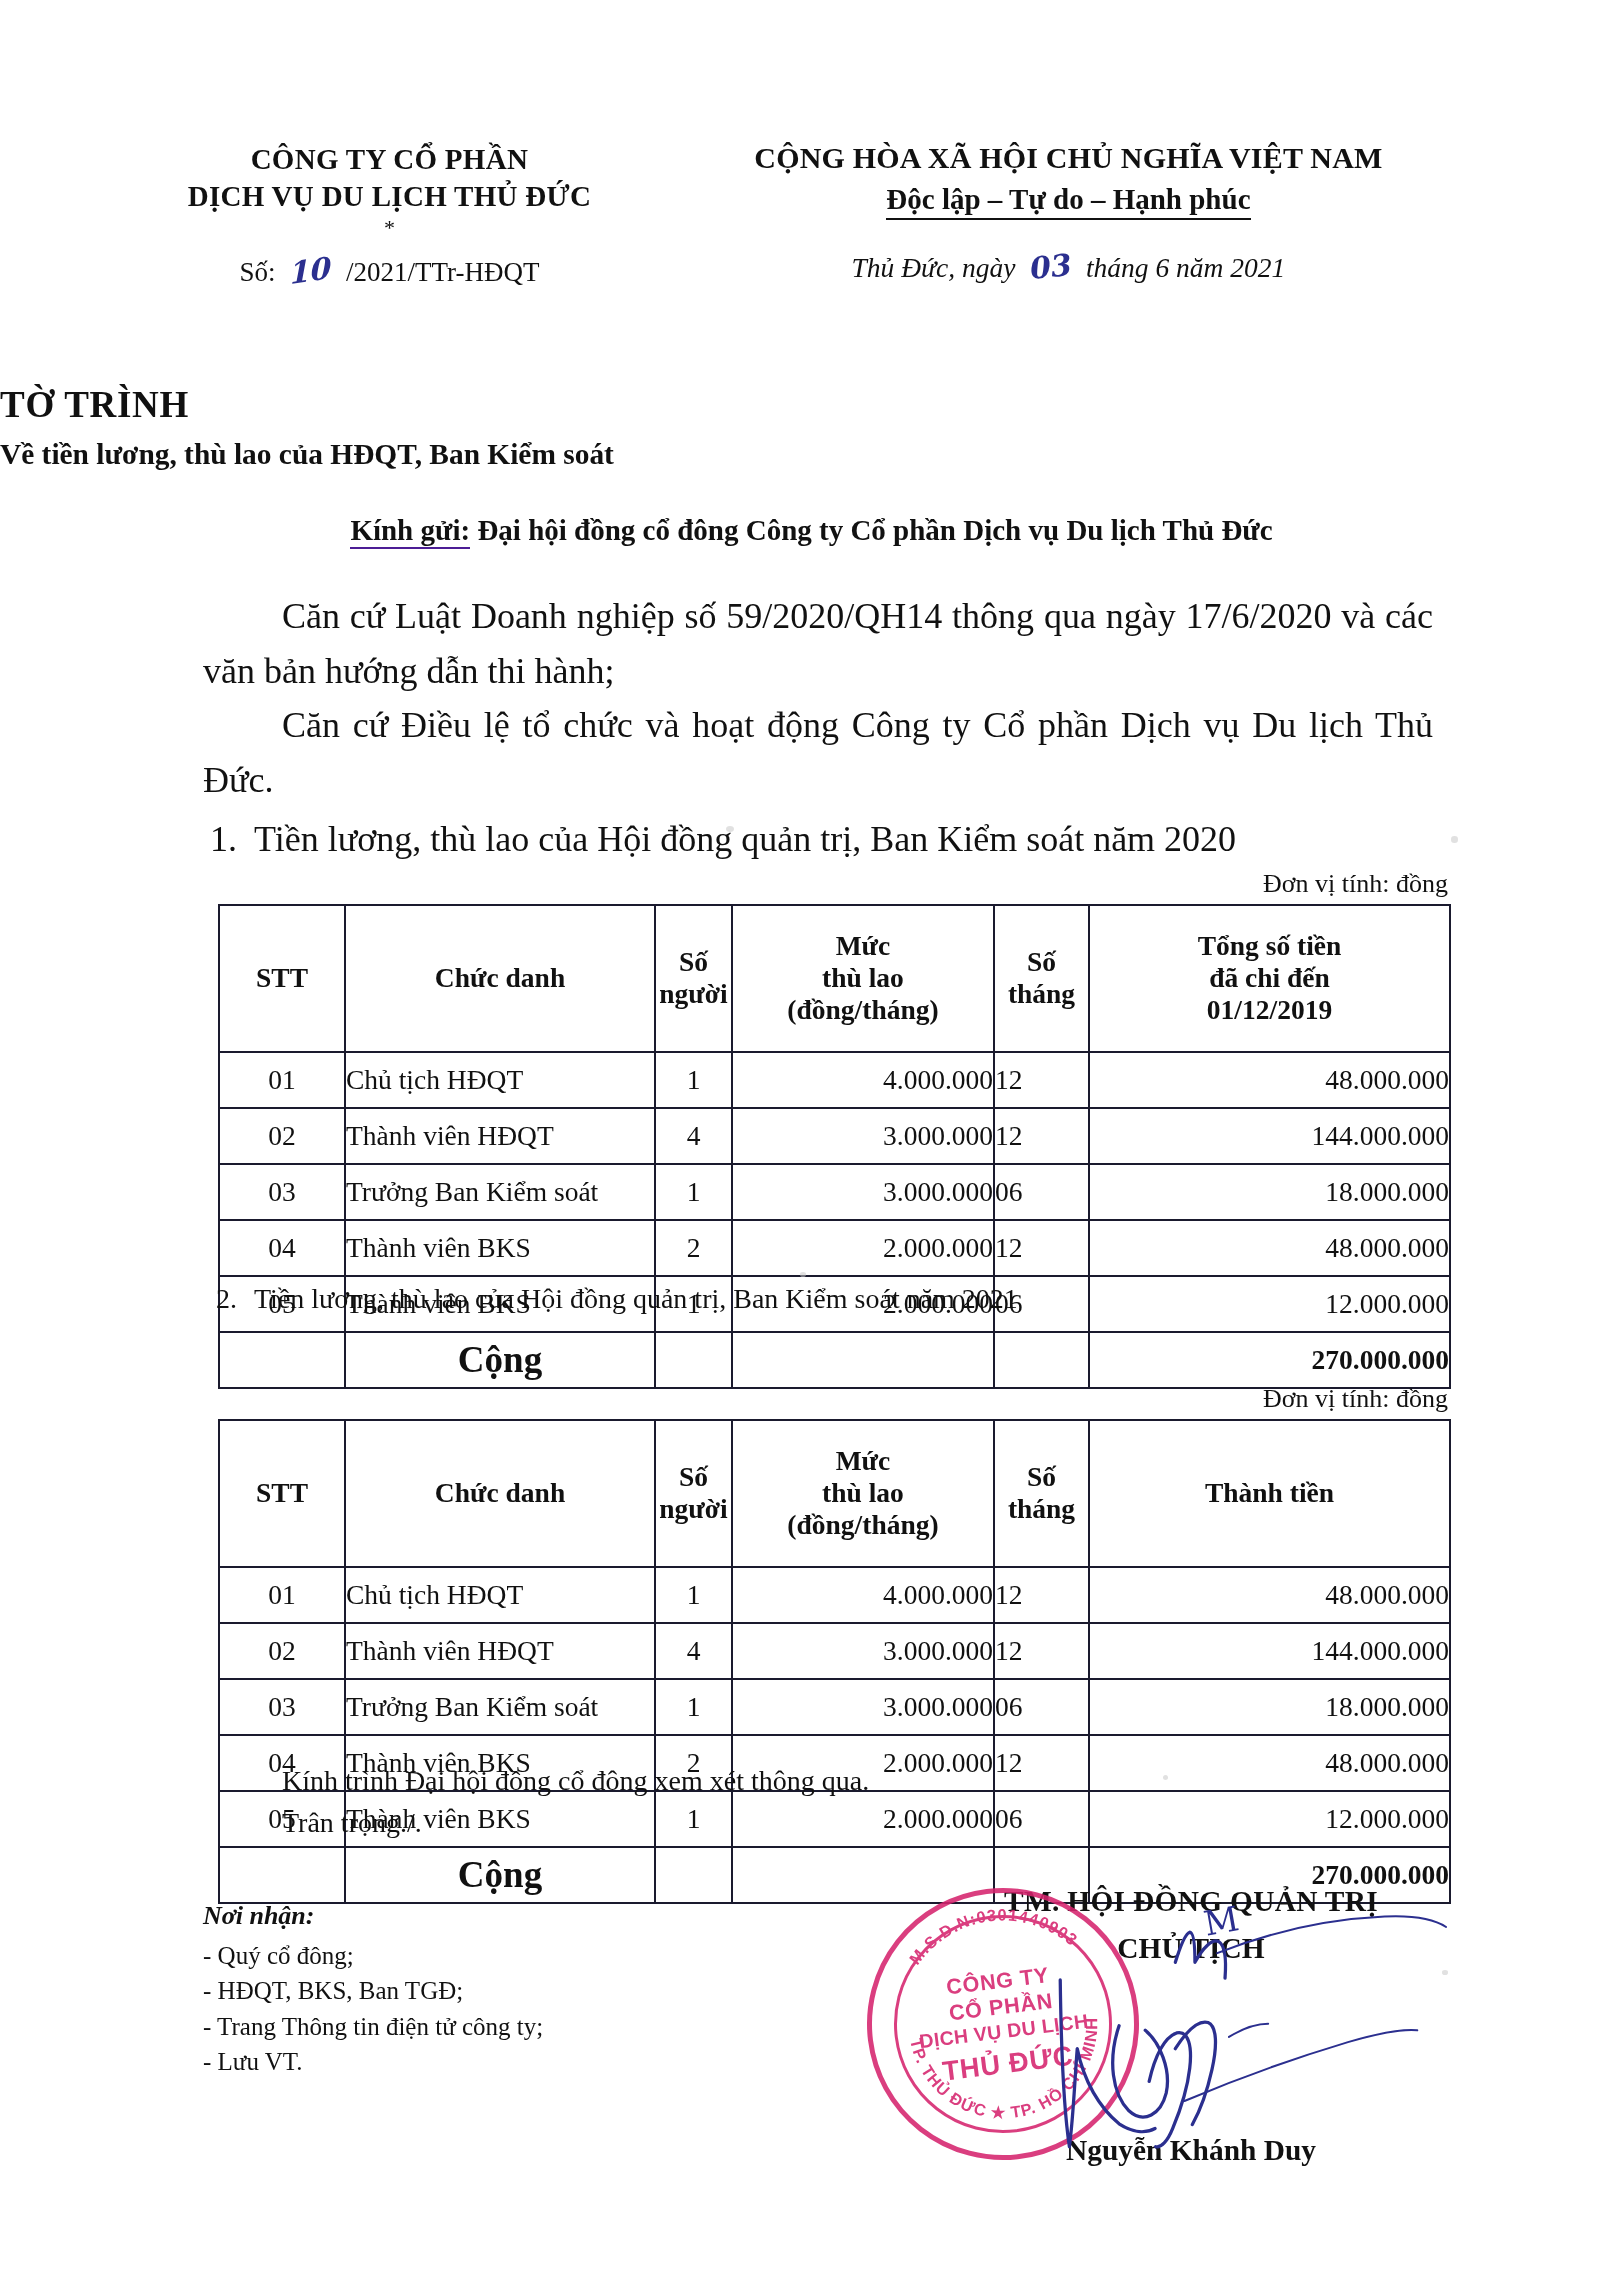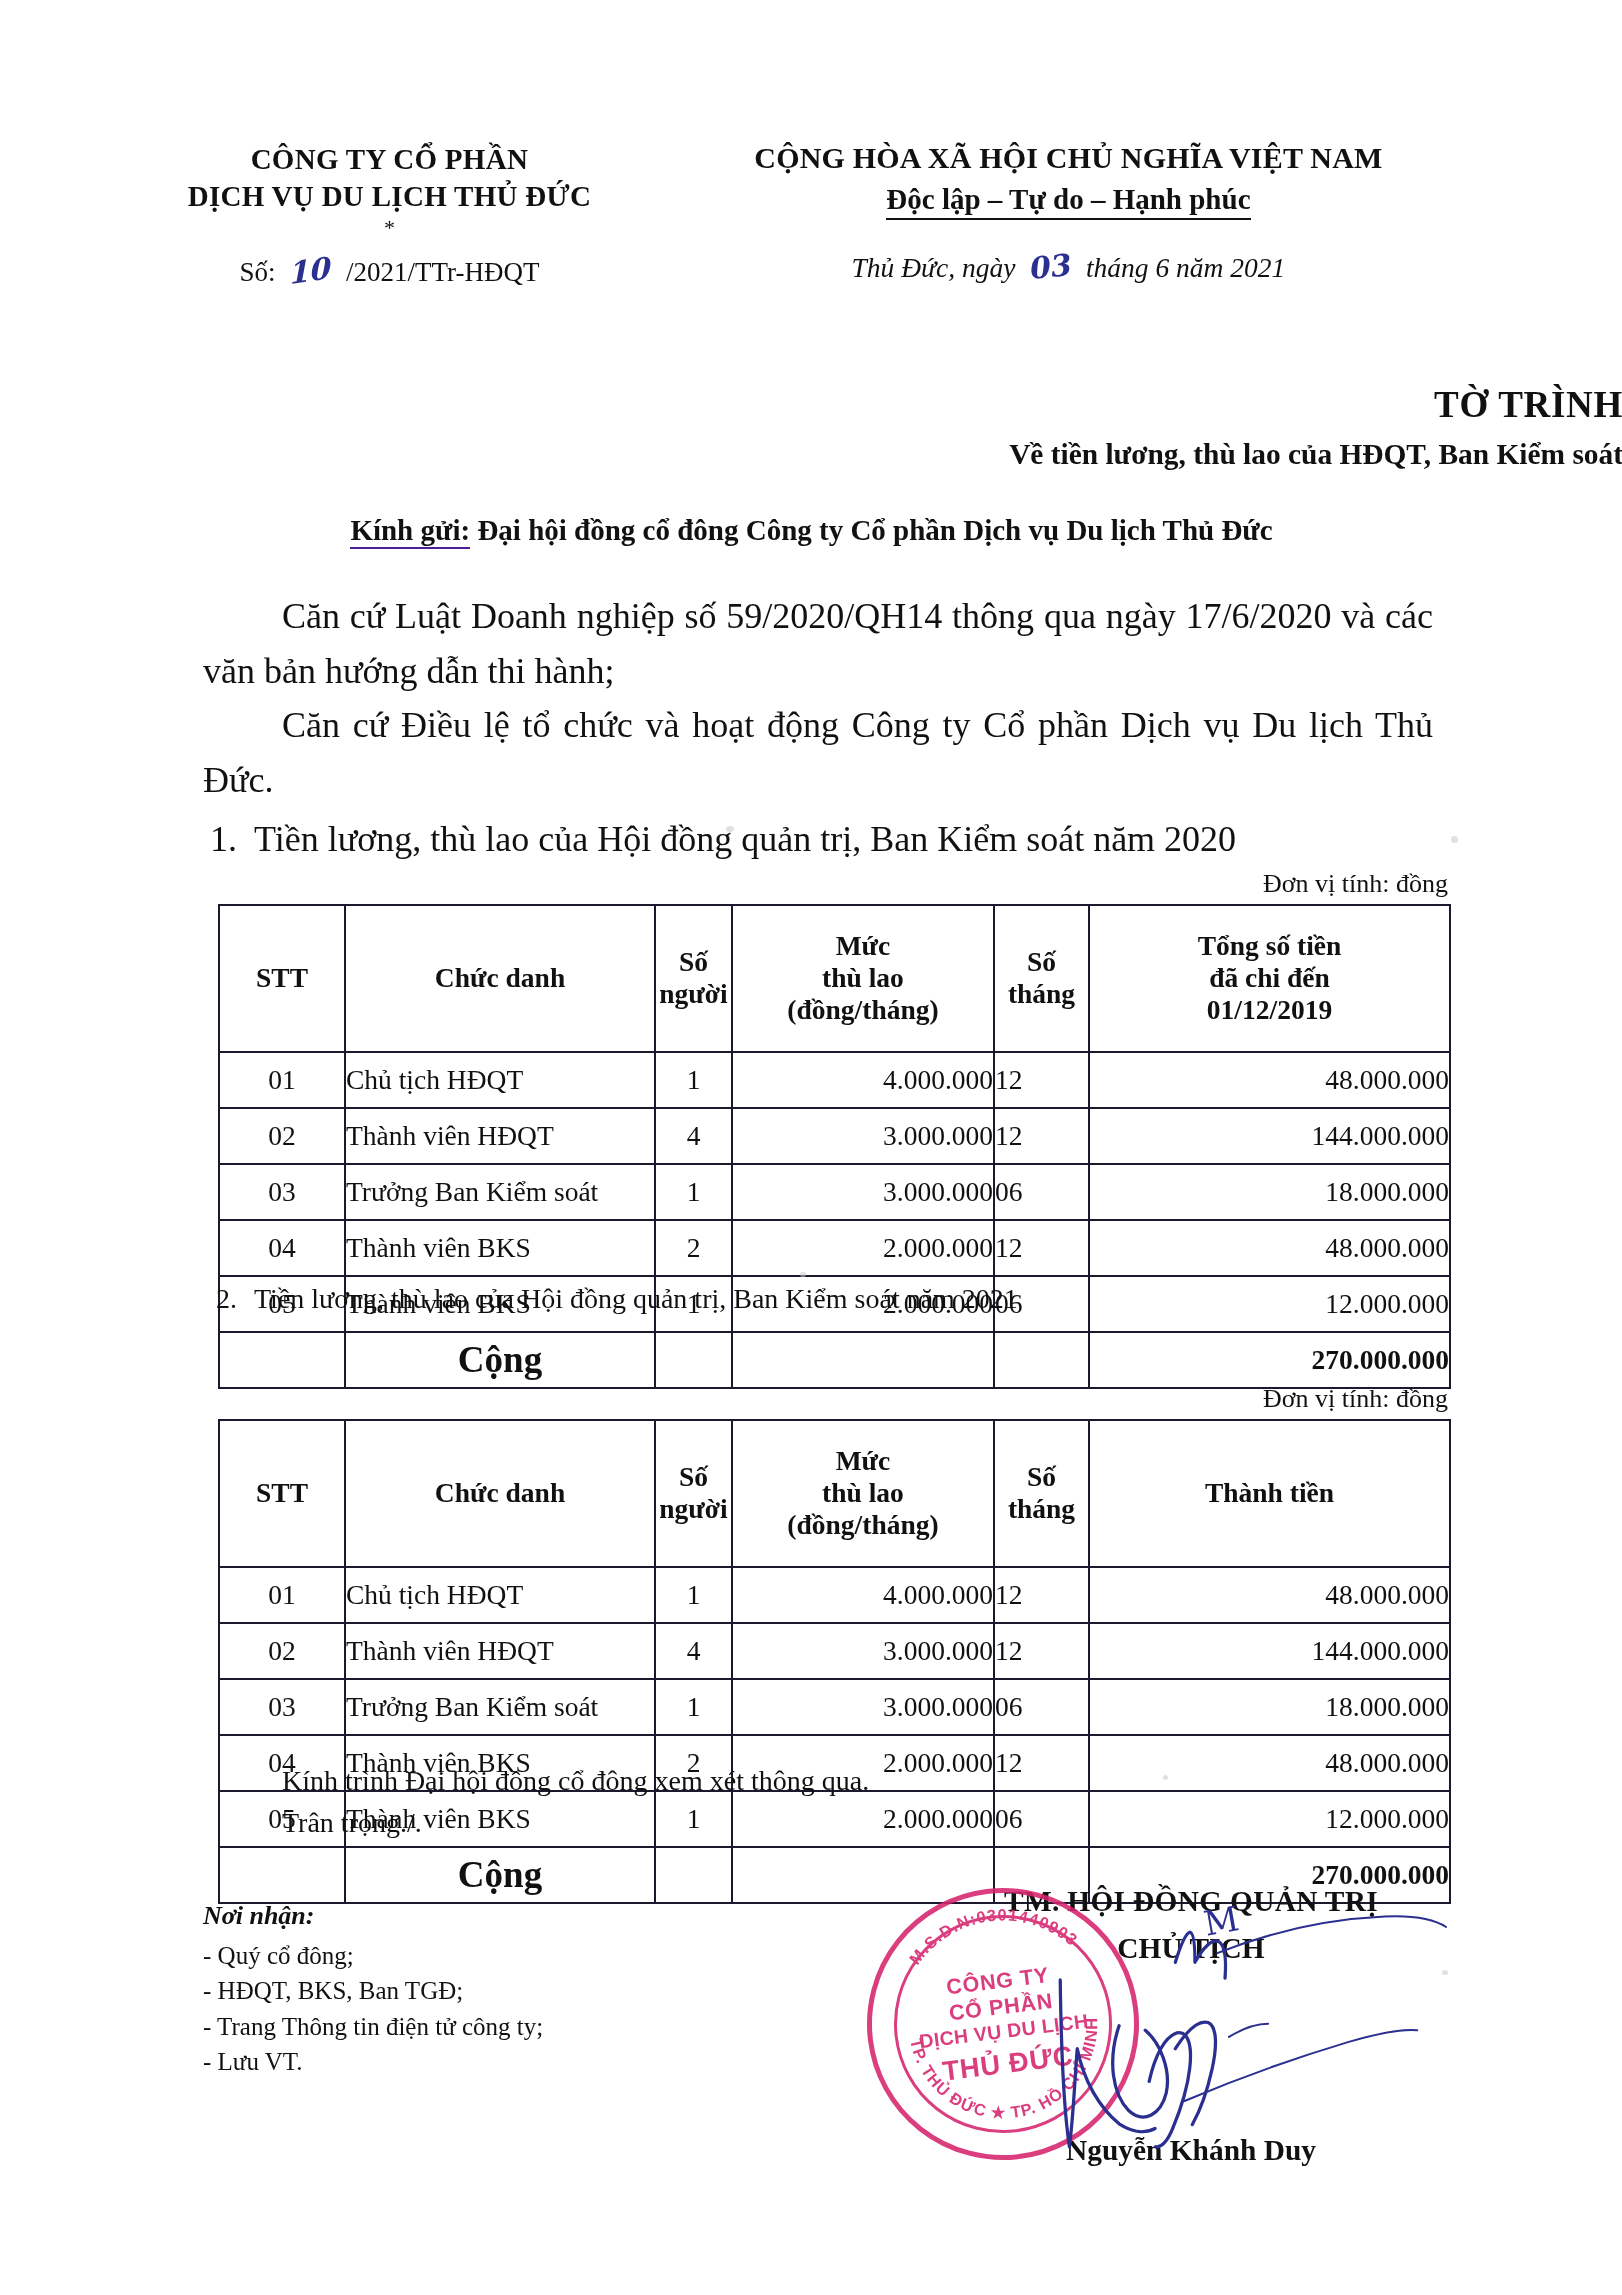--- a/index.html
+++ b/index.html
@@ -26,21 +26,21 @@
   .so-rest { }
 
   .natl { font-weight:bold; font-size:30px; letter-spacing:0.2px; white-space:nowrap; }
   .motto { font-weight:bold; font-size:29px; margin-top:7.9px; display:inline-block;
            border-bottom:2px solid #111; padding-bottom:2.6px; white-space:nowrap; }
   .dateline { font-style:italic; font-size:27.5px; margin-top:29px; display:flex; justify-content:center; align-items:baseline; }
   .hw-date { font-family:"DejaVu Serif", serif; color:#2b2f8f; font-size:30px; font-style:italic; font-weight:600;
              display:inline-block; margin:0 14.4px; transform:rotate(-6deg); }
 
   
-  .title-block { position:absolute; top:383px; left:0; width:1623px; text-align:right; }
+  .title-block { position:absolute; top:383px; left:0; width:1623px; text-align:left; }
   .doc-title { font-weight:bold; font-size:37px; letter-spacing:0.7px; }
   .doc-subtitle { font-weight:bold; font-size:29.4px; margin-top:11.8px; }
 
   .kinhgui { position:absolute; top:514px; left:0; width:1623px; text-align:center; font-size:29px; font-weight:bold; }
   .kinhgui u { text-decoration:none; border-bottom:2px solid #4c1d95; padding-bottom:1.3px; }
 
   
   .body-text { position:absolute; left:203px; width:1230px; top:589px; font-size:36px; line-height:1.52; }
   .p-indent { text-indent:79px; text-align:justify; }
   .sec-head { display:flex; gap:17px; margin-top:3.9px; }

